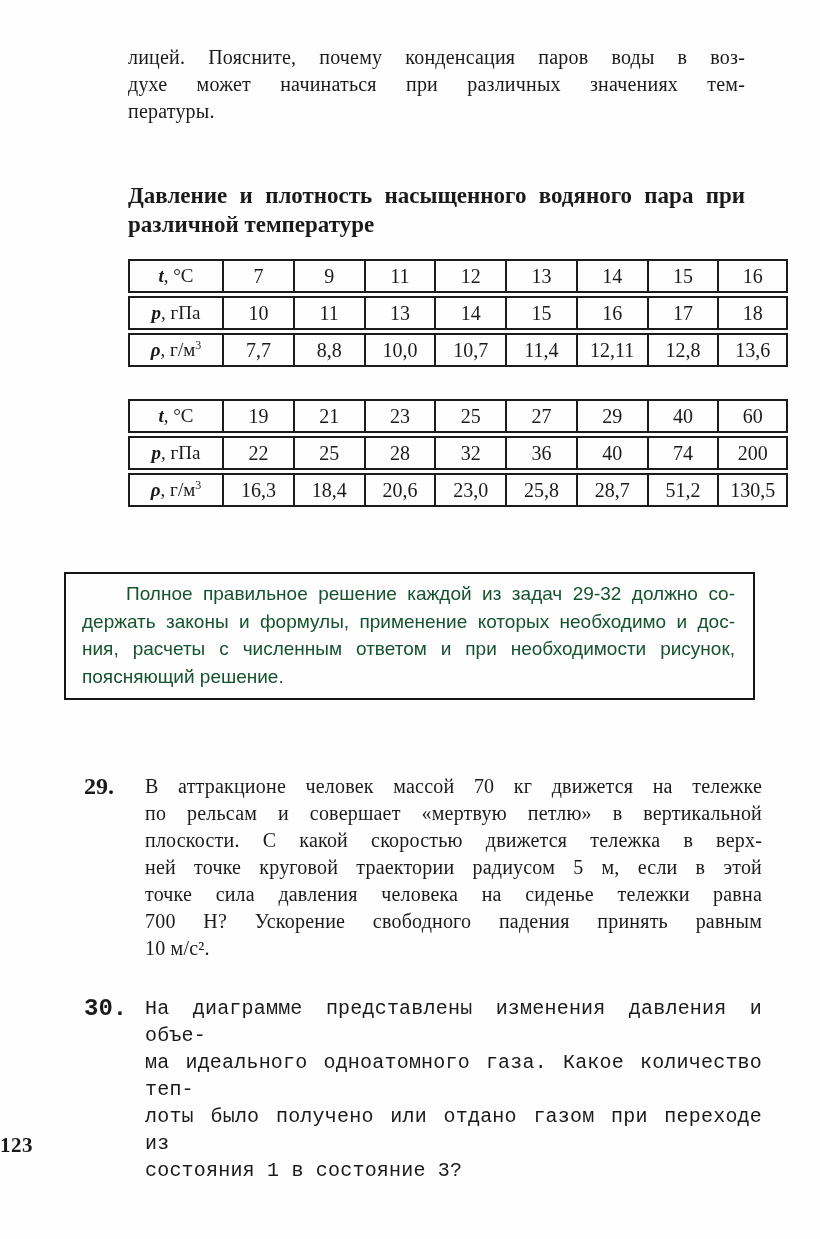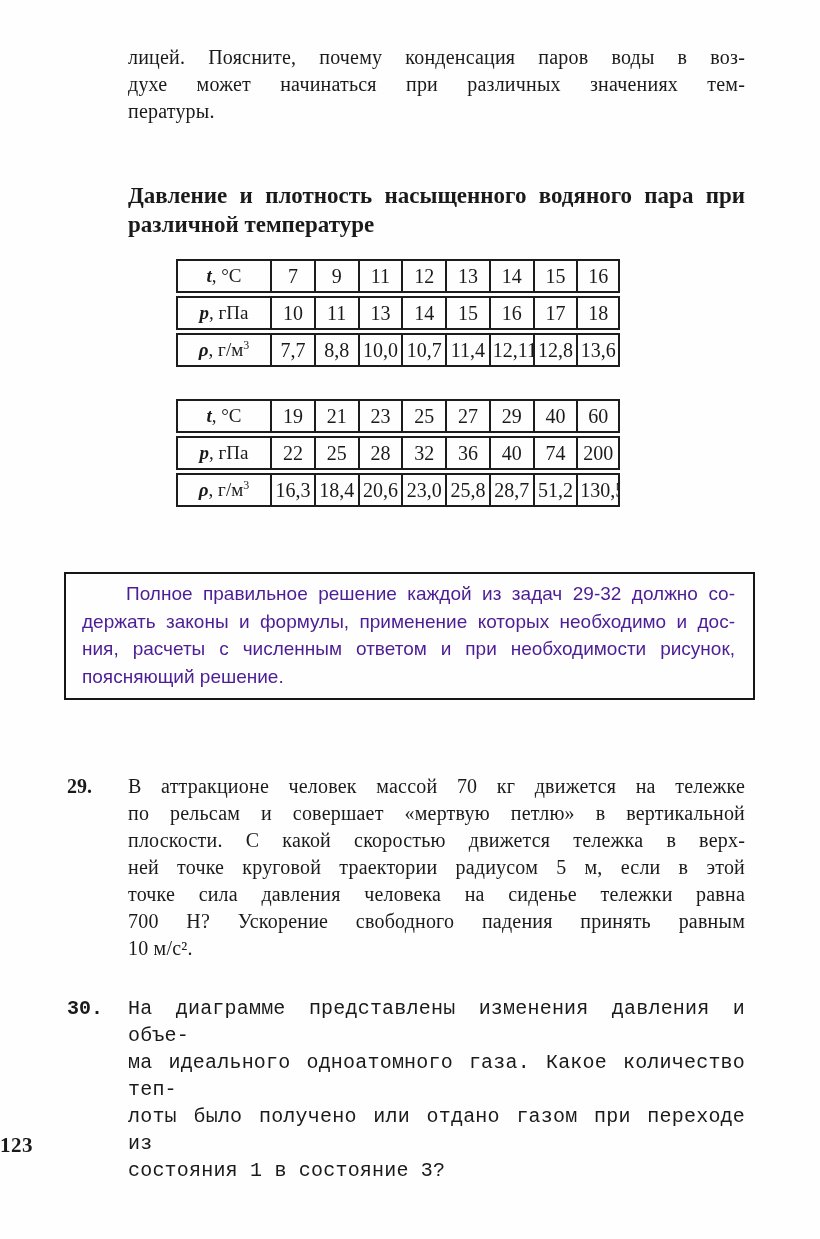--- a/index.html
+++ b/index.html
@@ -36,23 +36,22 @@
     font-size:23px;
     line-height:29px;
     width:617px;
   }
 
   
   .ptable {
     border-collapse:separate;
     border-spacing:0 3px;
     table-layout:fixed;
-    width:444px;
+    width:660px;
     font-size:20px;
-    margin-left:48px;
   }
   .ptable td {
     border-top:2px solid #1c1c1c;
     border-bottom:2px solid #1c1c1c;
     border-left:2px solid #1c1c1c;
     text-align:center;
     vertical-align:middle;
     height:30px;
     padding:0 2px;
     line-height:26px;
@@ -69,32 +68,33 @@
   .note-box {
     left:64px; top:572px;
     width:691px;
     box-sizing:border-box;
     border:2px solid #161616;
     background:#fefefe;
     padding:6px 18px 8px 16px;
     font-family:"Liberation Sans","DejaVu Sans",sans-serif;
     font-size:19px;
     line-height:27.5px;
-    color:#4c1d95;
+    color:#14532d;
   }
   .note-box .jline:first-child { text-indent:44px; }
 
   
   .problem { display:flex; }
   .problem-number {
     width:61px;
     font-weight:bold;
-    font-size:20px;
+    font-size:24px;
     line-height:27px;
     flex:0 0 61px;
+    margin-left:17px;
   }
   .p29 { left:67px; top:773px; }
   .p30 { left:67px; top:995px;font-family:Liberation Mono, monospace; }
 
   .page-number {
     left:0; top:1133px; width:750px;
     text-align:left;
     font-weight:bold;
     font-size:21px;
     letter-spacing:0.5px;

